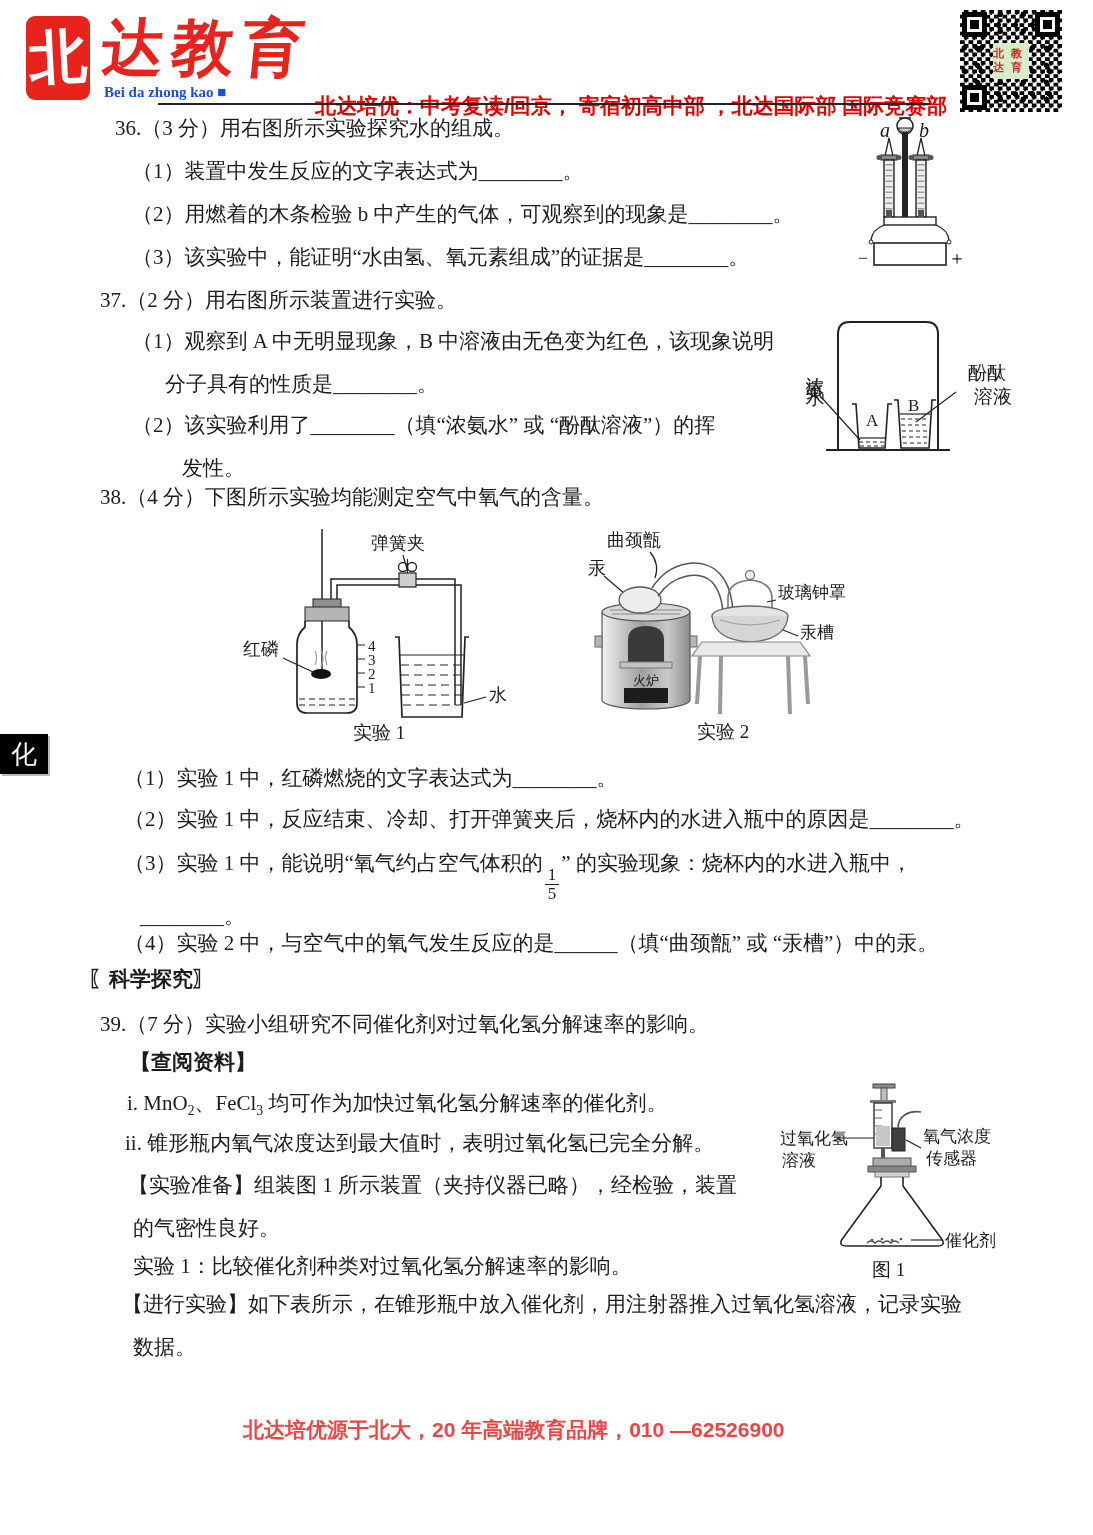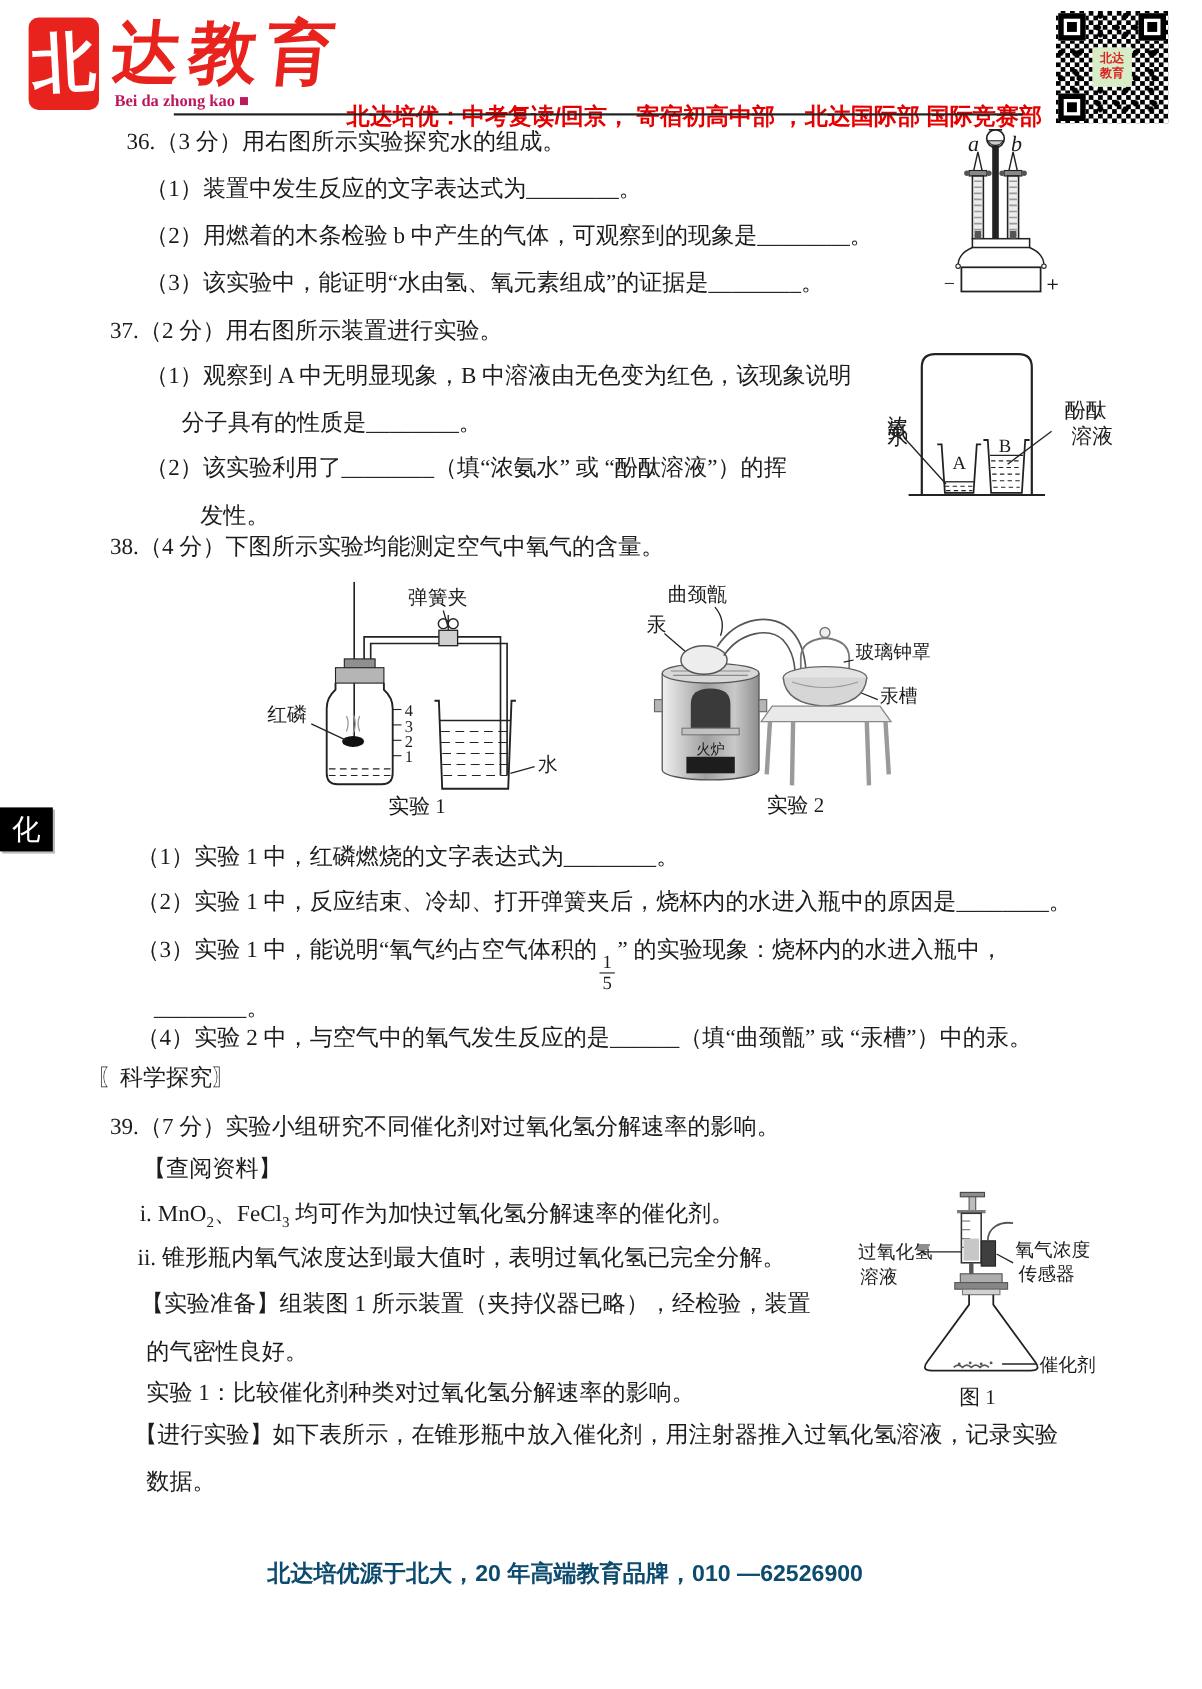--- a/index.html
+++ b/index.html
@@ -1,56 +1,56 @@
 <!DOCTYPE html>
 <html><head>
 <meta charset="utf-8">
 <style>
   html,body{margin:0;padding:0;background:#fff;}
   .page{position:relative;width:1093px;height:1535px;background:#fff;margin:0 auto;
         font-family:"Liberation Serif",serif;color:#1c1c1c;overflow:hidden;}
   .line{position:absolute;font-size:21px;white-space:nowrap;line-height:1.25;}
-  .bold{font-weight:normal;}
+  .bold{font-weight:bold;}
   
   .seal{position:absolute;left:26px;top:16px;width:64px;height:84px;background:#e8231d;
         border-radius:9px;display:flex;align-items:center;justify-content:center;}
   .seal span{color:#fff;font-size:58px;font-weight:bold;transform:rotate(-3deg);}
   .brand{position:absolute;left:102px;top:6px;font-size:62px;font-weight:900;color:#e8231d;
          transform:skewX(-6deg);letter-spacing:8px;}
-  .brand-sub{position:absolute;left:104px;top:84px;font-size:15px;color:#be185d;font-weight:bold;}
+  .brand-sub{position:absolute;left:104px;top:84px;font-size:15px;color:#1d4ed8;font-weight:bold;}
   .slogan{position:absolute;left:315px;top:76px;font-size:21px;font-weight:bold;color:#e60000;
           font-family:"Liberation Sans",sans-serif;white-space:nowrap;margin-top:16px;}
   .hr{position:absolute;left:158px;top:103px;width:772px;height:2px;background:#222;}
   
   .qr{position:absolute;left:960px;top:10px;width:102px;height:102px;
       background-image:
         radial-gradient(circle at 25% 65%, #000 2.5px, transparent 3px),
         radial-gradient(circle at 75% 25%, #000 2.5px, transparent 3px),
         repeating-conic-gradient(#000 0% 25%, #fff 0% 50%);
       background-size:17px 23px,23px 17px,8.5px 8.5px;}
   .finder{position:absolute;width:15px;height:15px;border:5px solid #000;background:#fff;}
   .finder::after{content:"";position:absolute;left:3px;top:3px;width:9px;height:9px;background:#000;}
   .f-tl{left:2px;top:2px;} .f-tr{right:2px;top:2px;} .f-bl{left:2px;bottom:2px;}
   .qr-center{position:absolute;left:33px;top:33px;width:36px;height:36px;background:#d6edc8;
-             display:flex;flex-direction:column;align-items:center;justify-content:center;
+             display:flex;flex-direction:row;align-items:center;justify-content:center;
              font-size:11px;font-weight:bold;color:#d22;line-height:1.25;}
   
   .tab{position:absolute;left:0;top:734px;width:48px;height:40px;background:#000;color:#fff;
        display:flex;align-items:center;justify-content:center;font-size:26px;box-shadow:2px 2px 0 #bbb;}
   
   .frac{display:inline-flex;flex-direction:column;align-items:center;vertical-align:-0.6em;
         line-height:1.05;font-size:17px;margin:0 2px;}
   .frac .num{border-bottom:1.5px solid #1c1c1c;padding:0 3px;}
   
   svg.diagram{position:absolute;overflow:visible;}
   svg.diagram text{font-family:"Liberation Serif",serif;fill:#1c1c1c;}
   .vlabel{position:absolute;writing-mode:vertical-rl;font-size:19px;letter-spacing:5px;white-space:nowrap;}
   .dlabel{position:absolute;font-size:19px;white-space:nowrap;padding-left:16px;}
   sub{font-size:0.65em;}
-  .footer-red{position:absolute;left:243px;top:1416px;font-size:21px;font-weight:bold;color:#0c4a6e;
+  .footer-red{position:absolute;left:243px;top:1416px;font-size:21px;font-weight:bold;color:#ef4444;
               font-family:"Liberation Sans",sans-serif;z-index:3;white-space:nowrap;}
   .footer-page{position:absolute;left:428px;top:1431px;font-size:23px;font-style:italic;z-index:2;white-space:nowrap;}
 </style>
 </head>
 <body>
 
 <div class="page">
 
   <div class="seal">
     <span>北</span>

